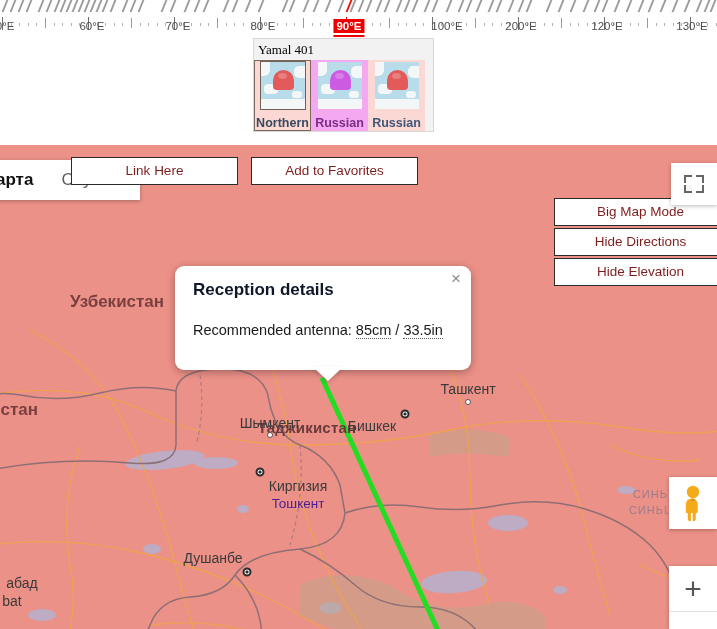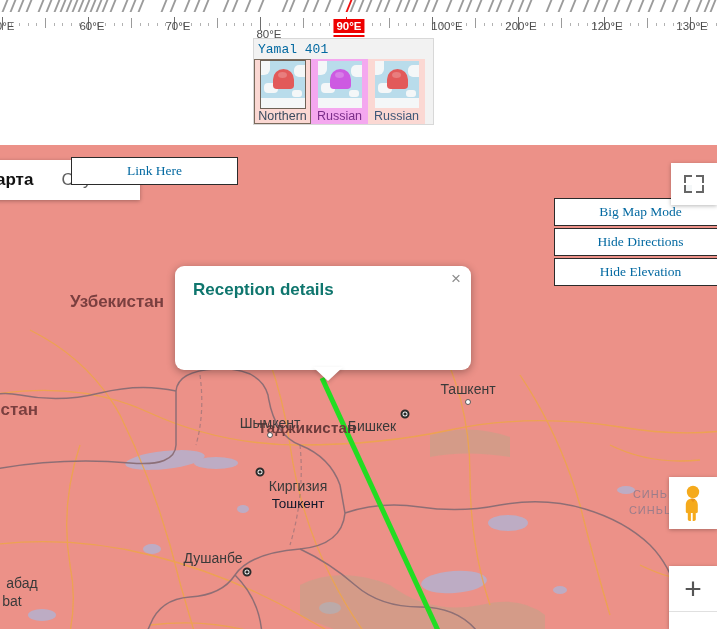--- a/index.html
+++ b/index.html
@@ -58,22 +58,22 @@
 
   
   #beam-panel {
     position: absolute; left: 253px; top: 38px;
     width: 181px;
     background: #f2f2f2;
     border: 1px solid #d8d8d8;
     padding: 2px 0 0 0;
   }
   #beam-title {
-    font-size: 13px; color: #0369a1; padding: 1px 0 2px 4px;
-    font-family: Liberation Mono, monospace;
+    font-size: 13px; color: #000000; padding: 1px 0 2px 4px;
+    font-family: Liberation Serif, serif;
   }
   #beam-row { display: flex; }
   .beam-cell {
     width: 57px; padding: 2px 1px 0 1px;
     display: flex; flex-direction: column; align-items: center;
     cursor: pointer;
   }
   .beam-cell.sel-1 { background: #fbd8d3; }
   .beam-cell.sel-2 { background: #f4a8ef; }
   .beam-cell.sel-3 { background: #fbd8d3; }
@@ -98,21 +98,22 @@
     border-radius: 11px 11px 4px 4px;
   }
   .beam-blob::after {
     content: ""; position: absolute; left: 5px; top: 3px;
     width: 9px; height: 6px; border-radius: 50%;
     background: rgba(255,255,255,0.22);
   }
   .beam-label {
     font-size: 12.5px; line-height: 15px;
     color: #3f5878; white-space: nowrap;
-    margin-top: 1px;
+    margin-top: 7px;
+    font-weight: bold;
   }
   .beam-cell.active .beam-label { color: #3a4a5e; }
   .beam-cell.sel-2 .beam-label { color: #7b2d8a; }
 
   
   #map {
     position: absolute; left: 0; top: 145px;
     width: 717px; height: 484px;
     overflow: hidden;
     background: #f2efe4;
@@ -170,21 +171,21 @@
   .mlabel.country {
     font-size: 15px; font-weight: bold; color: #6b3b3b;
     letter-spacing: 0.2px;
   }
   .mlabel.country-big {
     font-size: 17px; font-weight: bold; color: #7a3f3f;
   }
   .mlabel.city {
     font-size: 14px; color: #3a3a3a; font-weight: normal;
   }
-  .mlabel.city-alt { font-size: 13.5px; color: #0f172a; }
+  .mlabel.city-alt { font-size: 13.5px; color: #4c1d95; }
   .mlabel.region {
     font-size: 11px; color: #9b7d8a; letter-spacing: 1px;
   }
   .citydot {
     position: absolute; width: 6px; height: 6px; border-radius: 50%;
     border: 1.4px solid #585858; background: #ffffff;
     transform: translate(-50%, -50%);
   }
   .citydot.capital {
     width: 9px; height: 9px; border: 2px solid #2b2b2b; background: #ffffff;
@@ -193,23 +194,23 @@
     content: ""; position: absolute; left: 1.2px; top: 1.2px;
     width: 2.6px; height: 2.6px; border-radius: 50%; background: #2b2b2b;
   }
 
   
   .mapbtn {
     position: absolute;
     background: #ffffff;
     border: 1px solid #2b2b2b;
     font-size: 13.5px;
-    color: #0369a1;
+    color: #7f1d1d;
     text-align: center;
-    font-family: Liberation Serif, serif;
+    font-family: Liberation Sans, sans-serif;
     cursor: pointer;
     line-height: 1;
     padding: 6px 8px;
     white-space: nowrap;
   }
   #btn-link-here { left: 71px; top: 157px; width: 167px; }
   #btn-add-fav   { left: 251px; top: 157px; width: 167px; }
   #btn-big-map   { left: 554px; top: 198px; width: 173px; }
   #btn-hide-dir  { left: 554px; top: 228px; width: 173px; }
   #btn-hide-elev { left: 554px; top: 258px; width: 173px; }
@@ -279,21 +280,21 @@
     filter: drop-shadow(0 2px 2px rgba(0,0,0,0.16));
   }
   #popup-close {
     position: absolute; right: 6px; top: 2px;
     font-size: 17px; color: #8d8d8d; cursor: pointer;
     line-height: 1; padding: 2px 4px;
     font-family: "Liberation Sans", sans-serif;
   }
   #popup-title {
     position: absolute; left: 18px; top: 14px;
-    font-size: 17px; font-weight: bold; color: #0f766e;
+    font-size: 17px; font-weight: bold; color: #0f172a;
   }
   #popup-body {
     position: absolute; left: 18px; top: 54px;
     font-size: 14.5px; color: #1a1a1a; line-height: 20px;
   }
   .dotted {
     border-bottom: 1px dotted #5a5a5a;
     cursor: help;
   }
   #green-line { position: absolute; left: 0; top: 0; width: 717px; height: 484px; pointer-events: none; }
@@ -459,21 +460,21 @@
         <div class="rtick minor" style="left: 681px;"></div>
         <div class="rtick major" style="left: 690px;"></div>
         <div class="rtick minor" style="left: 699px;"></div>
         <div class="rtick minor" style="left: 707px;"></div>
         <div class="rtick minor" style="left: 716px;"></div>
       </div>
     <div id="ruler-labels">
         <div class="rlabel" style="left: 2px;">50°E</div>
         <div class="rlabel" style="left: 92px;">60°E</div>
         <div class="rlabel" style="left: 178px;">70°E</div>
-        <div class="rlabel" style="left: 269px; margin-top: 8px;">80°E</div>
+        <div class="rlabel" style="left: 263px;">80°E</div>
         <div class="rlabel sel" style="left: 349px;">90°E</div>
         <div class="rlabel" style="left: 447px;">100°E</div>
         <div class="rlabel" style="left: 521px;">200°E</div>
         <div class="rlabel" style="left: 607px;">120°E</div>
         <div class="rlabel" style="left: 692px;">130°E</div>
       </div>
   </div>
 
   <div id="beam-panel">
     <div id="beam-title">Yamal 401</div>
@@ -610,20 +611,21 @@
         <div class="mlabel region" style="left: 651px; top: 365px;">СИНЬЦ</div>
       </div>
   </div>
 
   <div id="maptype">
     <div class="mt-btn" id="mt-map">арта</div>
     <div class="mt-btn" id="mt-sat">Спутник</div>
   </div>
 
   <div class="mapbtn" id="btn-link-here">Link Here</div>
+  <div class="mapbtn" id="btn-add-fav">Add to Favorites</div>
   <div class="mapbtn" id="btn-big-map">Big Map Mode</div>
   <div class="mapbtn" id="btn-hide-dir">Hide Directions</div>
   <div class="mapbtn" id="btn-hide-elev">Hide Elevation</div>
 
   <div id="fs-btn">
     <span class="fs-c tl"></span>
     <span class="fs-c tr"></span>
     <span class="fs-c bl"></span>
     <span class="fs-c br"></span>
   </div>
@@ -638,16 +640,19 @@
 
   <div id="zoom-box">
     <div id="zoom-in">+</div>
   </div>
 
   <div id="popup">
     <div id="popup-tail"></div>
     <div id="popup-close">×</div>
     <div id="popup-title">Reception details</div>
     <div id="popup-body">
+      <div>
+        <span>Recommended antenna: </span><span class="dotted">85cm</span><span> / </span><span class="dotted">33.5in</span>
+      </div>
     </div>
   </div>
 
 </div>
 
 </body></html>

